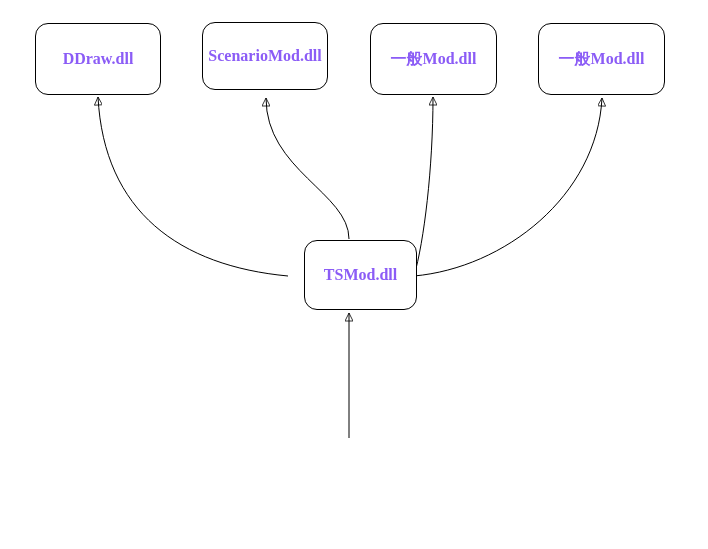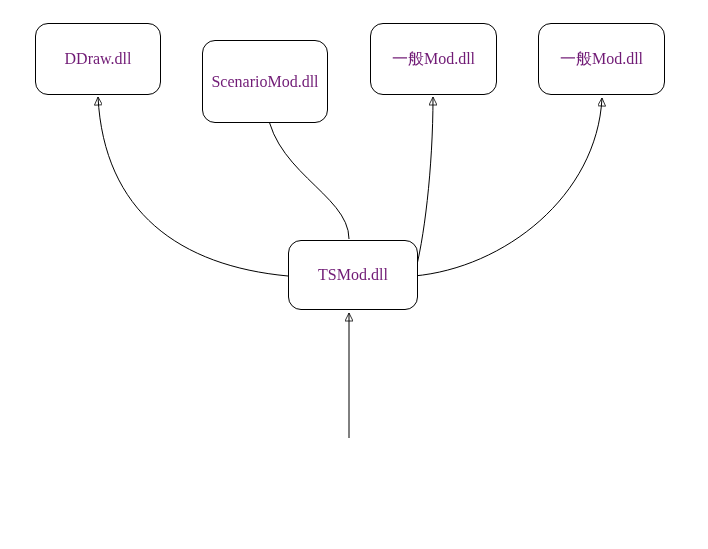--- a/index.html
+++ b/index.html
@@ -30,28 +30,29 @@
   .node {
     position: absolute;
     box-sizing: border-box;
     border: 1px solid #000000;
     border-radius: 13px;
     background: #ffffff;
     display: flex;
     align-items: center;
     justify-content: center;
     font-size: 16px;
-    color: #701a75;
+    color: #8b5cf6;
     white-space: nowrap;
+    font-weight: bold;
   }
   .node-ddraw    { left: 35px;  top: 23px;  width: 126px; height: 72px; }
-  .node-scenario { left: 202px; top: 40px;  width: 126px; height: 83px; }
+  .node-scenario { left: 202px; top: 22px;  width: 126px; height: 68px; }
   .node-ippan1   { left: 370px; top: 23px;  width: 127px; height: 72px; }
   .node-ippan2   { left: 538px; top: 23px;  width: 127px; height: 72px; }
-  .node-tsmod    { left: 288px; top: 240px; width: 130px; height: 70px; }
+  .node-tsmod    { left: 304px; top: 240px; width: 113px; height: 70px; }
   .node-tenshou  { left: 287px; top: 438px; width: 126px; height: 70px; }
 </style>
 </head>
 <body>
 
 <div class="stage">
 
   <svg class="edges-svg" width="708" height="549" viewBox="0 0 708 549" xmlns="http://www.w3.org/2000/svg">
     <defs>
       <marker id="arrowhead" viewBox="0 0 10 10" refX="10" refY="5" markerWidth="11" markerHeight="8" markerUnits="userSpaceOnUse" orient="auto">

